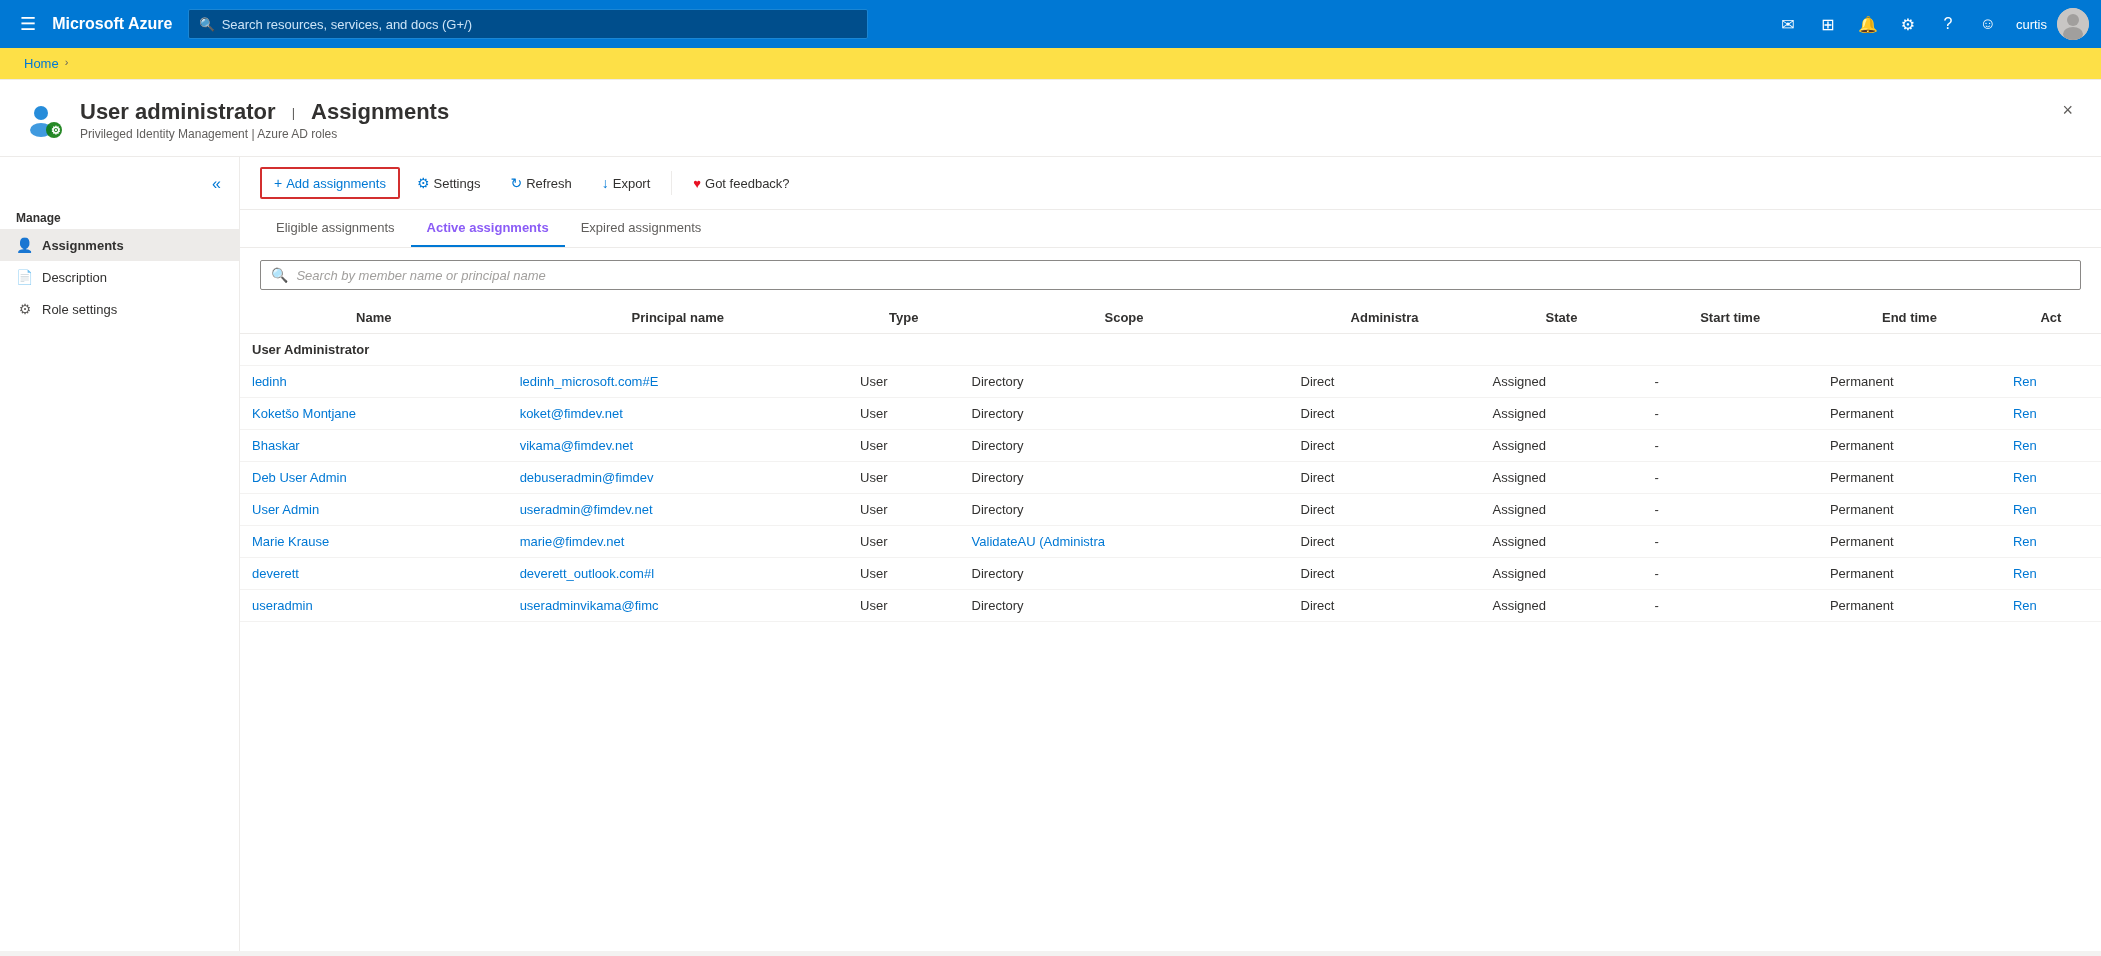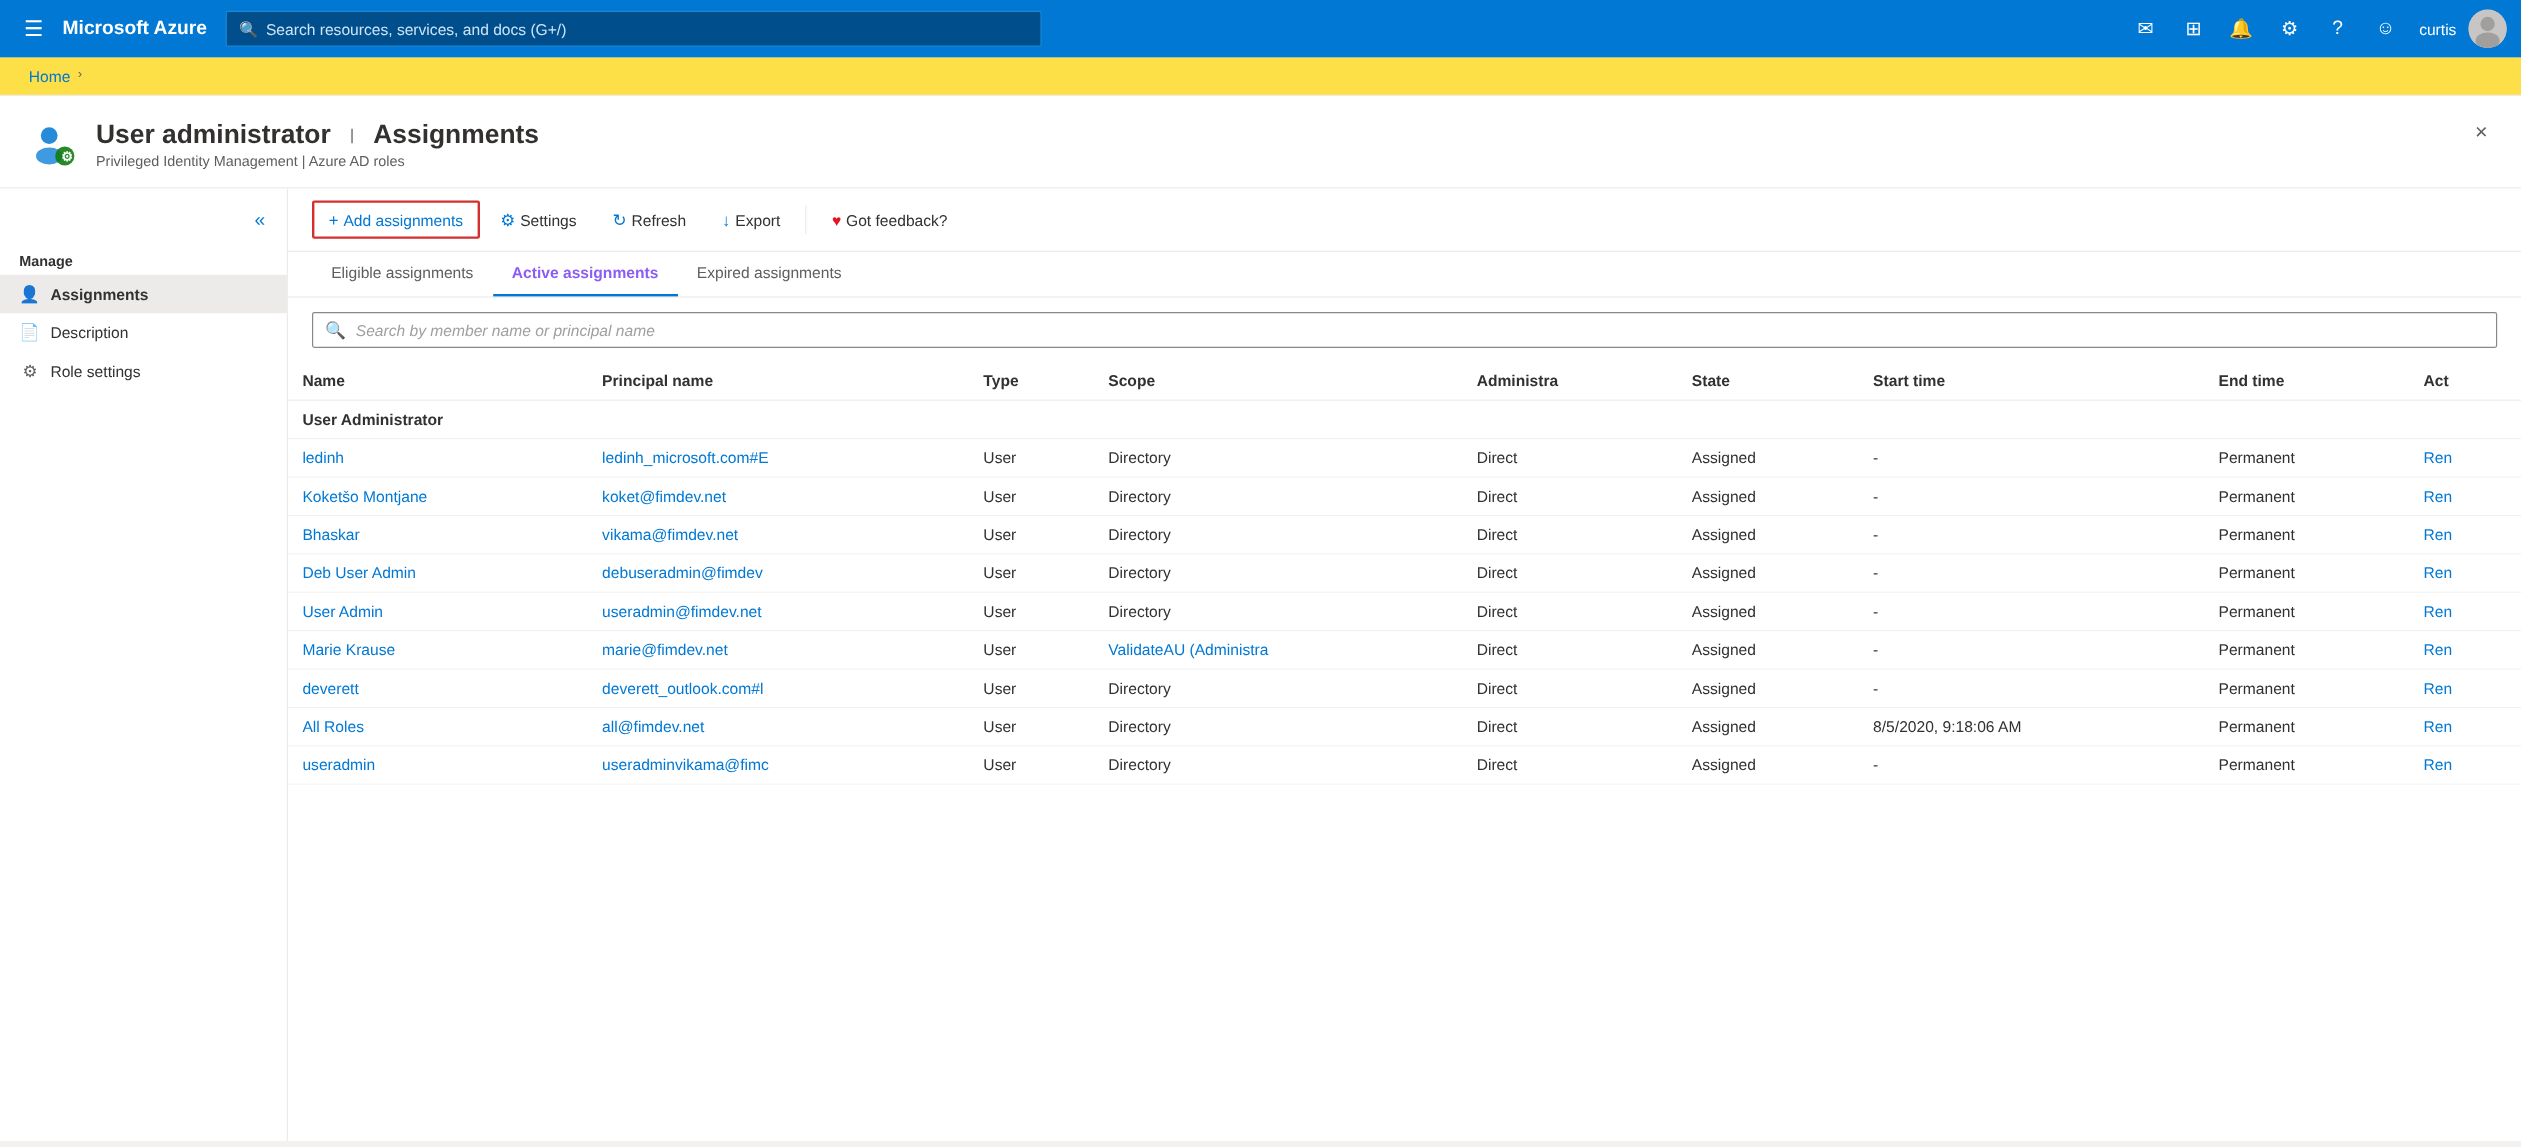--- a/index.html
+++ b/index.html
@@ -232,21 +232,21 @@
     .table-container { overflow-x: auto; }
     table {
       width: 100%;
       border-collapse: collapse;
       font-size: 13px;
     }
     thead tr {
       border-bottom: 1px solid #edebe9;
     }
     thead th {
-      text-align: left;
+      text-align: center;
       padding: 8px 12px;
       font-weight: 600;
       color: #323130;
       font-size: 13px;
       white-space: nowrap;
     }
     tbody tr {
       border-bottom: 1px solid #f3f2f1;
     }
     tbody td {
@@ -472,31 +472,20 @@
                 <td><a class="link">deverett_outlook.com#l</a></td>
                 <td>User</td>
                 <td>Directory</td>
                 <td>Direct</td>
                 <td>Assigned</td>
                 <td>-</td>
                 <td>Permanent</td>
                 <td><a class="action-link">Ren</a></td>
               </tr>
               <tr>
-                <td><a class="link">All Roles</a></td>
-                <td><a class="link">all@fimdev.net</a></td>
-                <td>User</td>
-                <td>Directory</td>
-                <td>Direct</td>
-                <td>Assigned</td>
-                <td>8/5/2020, 9:18:06 AM</td>
-                <td>Permanent</td>
-                <td><a class="action-link">Ren</a></td>
-              </tr>
-              <tr>
                 <td><a class="link">useradmin</a></td>
                 <td><a class="link">useradminvikama@fimc</a></td>
                 <td>User</td>
                 <td>Directory</td>
                 <td>Direct</td>
                 <td>Assigned</td>
                 <td>-</td>
                 <td>Permanent</td>
                 <td><a class="action-link">Ren</a></td>
               </tr>

